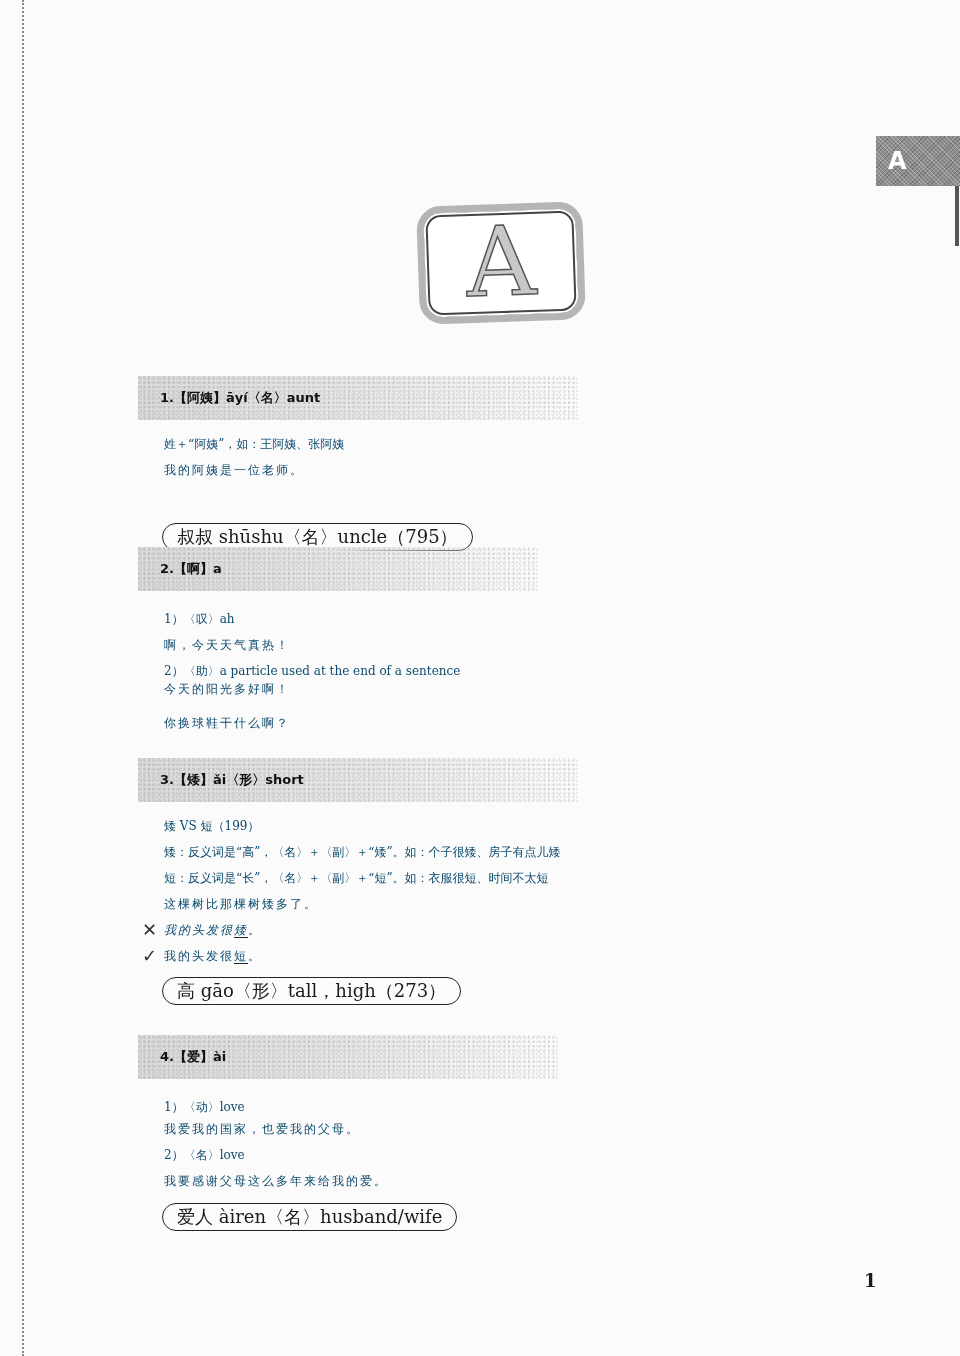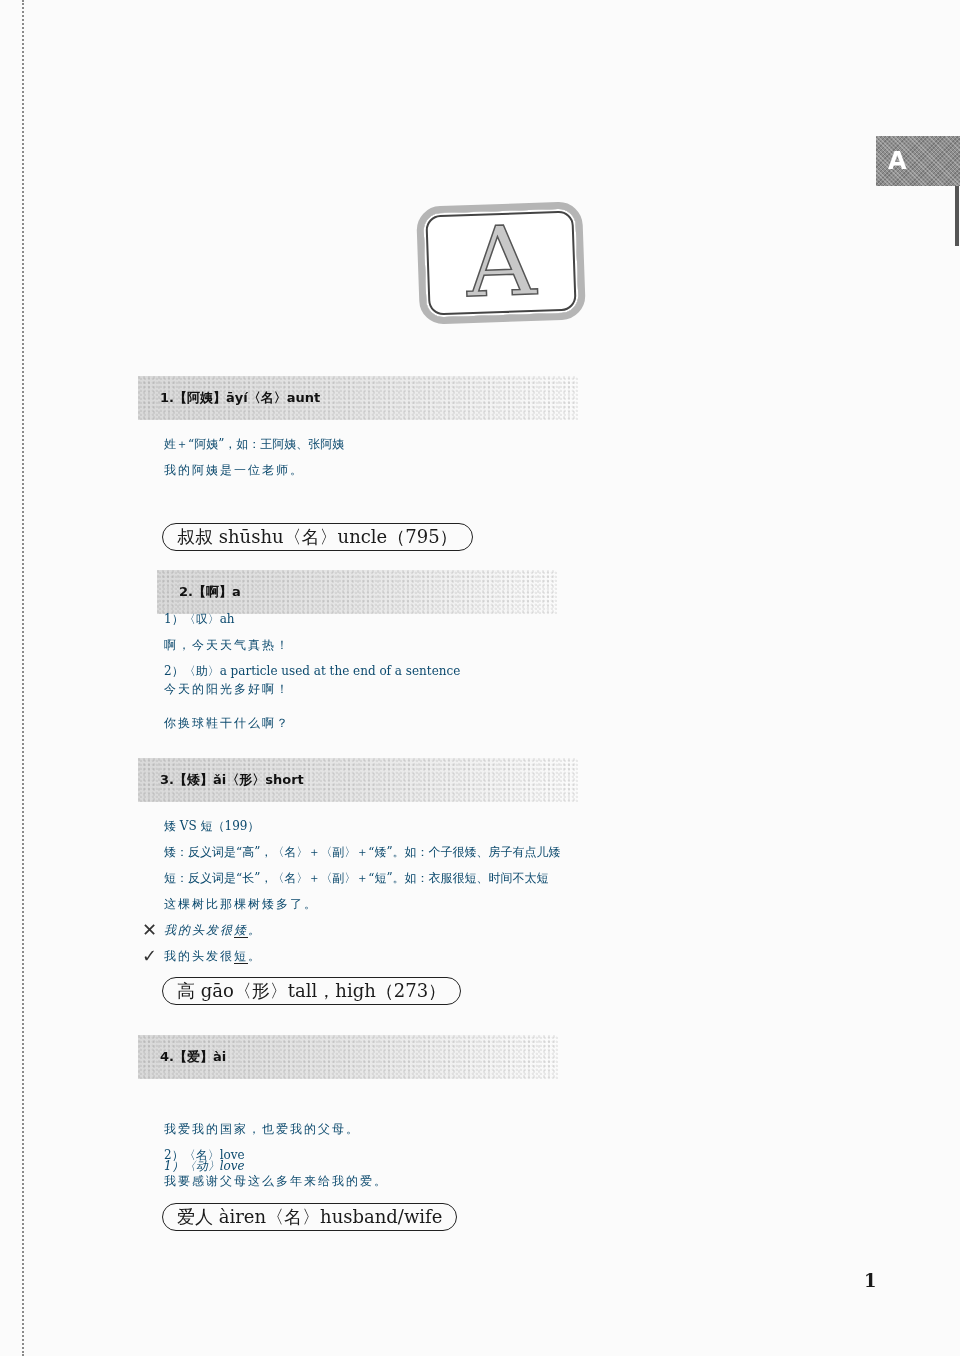--- a/index.html
+++ b/index.html
@@ -75,21 +75,21 @@
 <div class="letter-badge">
   <div class="outer"></div>
   <div class="glyph">A</div>
 </div>
 
 <div class="entry-head" style="top:376px;">1.【阿姨】āyí〈名〉aunt</div>
 <div class="line" style="top:431px;">姓＋“阿姨”，如：王阿姨、张阿姨</div>
 <div class="line hand" style="top:457px;">我的阿姨是一位老师。</div>
 <div class="related" style="top:491px;margin-top:32px;">叔叔 shūshu〈名〉uncle（795）</div>
 
-<div class="entry-head" style="top:570px; width:400px;margin-left:19px;">2.【啊】a</div>
+<div class="entry-head" style="top:547px; width:400px;">2.【啊】a</div>
 <div class="line" style="top:606px;">1）〈叹〉ah</div>
 <div class="line hand" style="top:632px;">啊，今天天气真热！</div>
 <div class="line" style="top:658px;">2）〈助〉a particle used at the end of a sentence</div>
 <div class="line hand" style="top:676px;">今天的阳光多好啊！</div>
 <div class="line hand" style="top:710px;">你换球鞋干什么啊？</div>
 
 <div class="entry-head" style="top:758px;">3.【矮】ǎi〈形〉short</div>
 <div class="line" style="top:813px;">矮 VS 短（199）</div>
 <div class="line" style="top:839px;">矮：反义词是“高”，〈名〉＋〈副〉＋“矮”。如：个子很矮、房子有点儿矮</div>
 <div class="line" style="top:865px;">短：反义词是“长”，〈名〉＋〈副〉＋“短”。如：衣服很短、时间不太短</div>
@@ -97,19 +97,19 @@
 
 <div class="mark" style="top:917px;">✕</div>
 <div class="line hand" style="top:917px; font-style:italic;"><span>我的头发很</span><span class="ul">矮</span><span>。</span></div>
 
 <div class="mark" style="top:943px;">✓</div>
 <div class="line hand" style="top:943px;"><span>我的头发很</span><span class="ul">短</span><span>。</span></div>
 
 <div class="related" style="top:977px;">高 gāo〈形〉tall，high（273）</div>
 
 <div class="entry-head" style="top:1035px; width:420px;">4.【爱】ài</div>
-<div class="line" style="top:1153px;font-style:italic;">1）〈动〉love</div>
+<div class="line" style="top:1094px;">1）〈动〉love</div>
 <div class="line hand" style="top:1116px;">我爱我的国家，也爱我的父母。</div>
 <div class="line" style="top:1142px;">2）〈名〉love</div>
 <div class="line hand" style="top:1168px;">我要感谢父母这么多年来给我的爱。</div>
 <div class="related" style="top:1203px;">爱人 àiren〈名〉husband/wife</div>
 
 <div class="page-number">1</div>
 
 </body></html>

